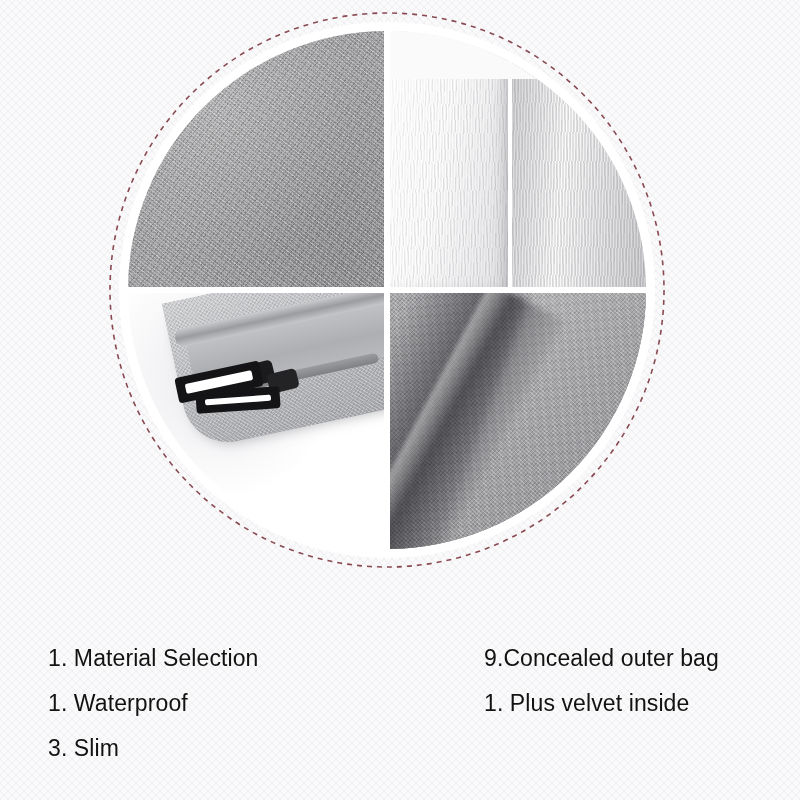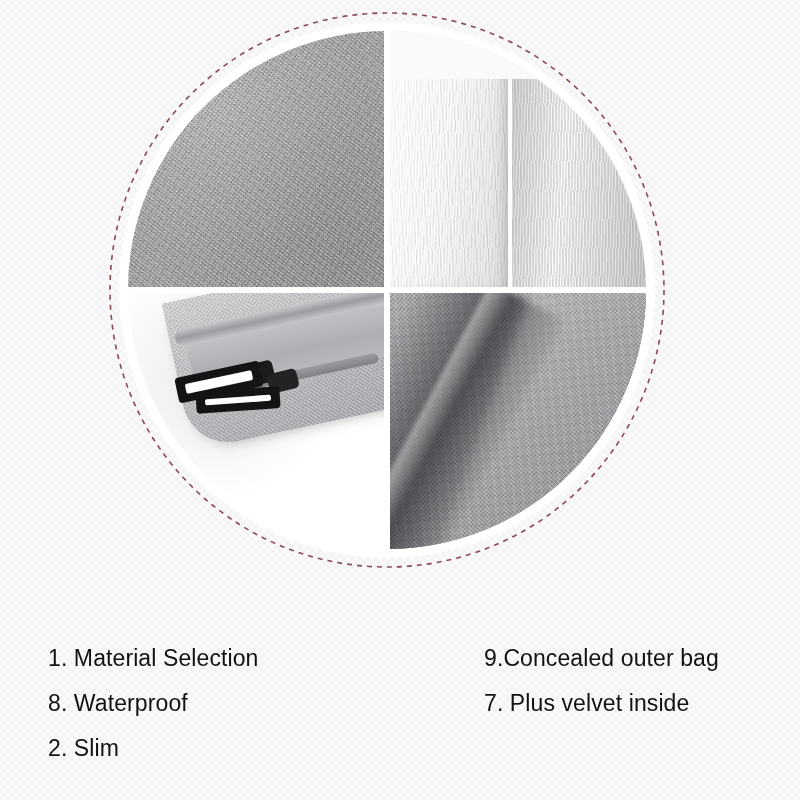--- a/index.html
+++ b/index.html
@@ -297,20 +297,20 @@
     </div>
 
     <div class="sep-v"></div>
     <div class="sep-h"></div>
   </div>
 </div>
 
 <div id="captions">
   <div class="cap-col cap-left">
     <div class="cap-item">1. Material Selection</div>
-    <div class="cap-item">8. Waterproof</div>
-    <div class="cap-item">2. Slim</div>
+    <div class="cap-item">1. Waterproof</div>
+    <div class="cap-item">3. Slim</div>
   </div>
   <div class="cap-col cap-right">
     <div class="cap-item">9.Concealed outer bag</div>
-    <div class="cap-item">7. Plus velvet inside</div>
+    <div class="cap-item">1. Plus velvet inside</div>
   </div>
 </div>
 
 </body></html>

